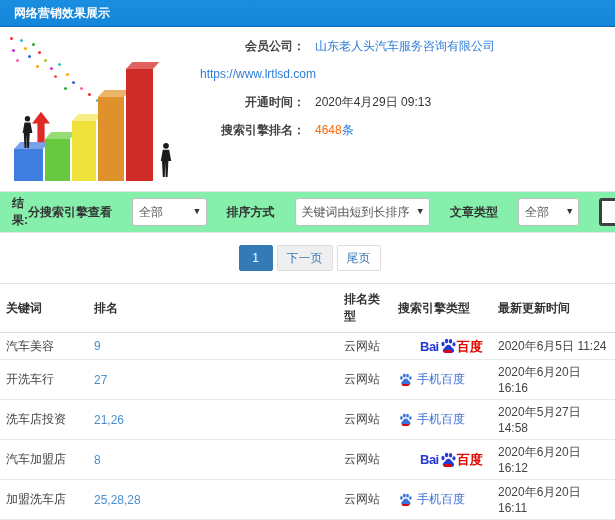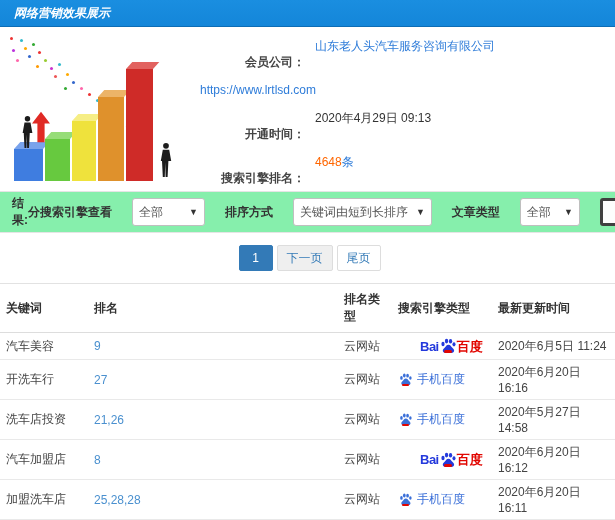--- a/index.html
+++ b/index.html
@@ -6,21 +6,21 @@
   body{
     width:615px;height:520px;overflow:hidden;
     font-family:"Liberation Sans","DejaVu Sans",sans-serif;
     font-size:12px;color:#333;
   }
   
   .topbar{
     height:26px;line-height:26px;
     background:linear-gradient(#1a8ee0,var(--header_blue,#1486d9));
     border-bottom:1px solid #0d6db5;
-    color:#fff;font-weight:bold;padding-left:14px;font-size:12px;font-style:italic;
+    color:#fff;font-weight:bold;padding-left:14px;font-size:12px;
   }
   
   .info-section{display:flex;height:164px;}
   .chart-art{position:relative;width:190px;height:160px;flex:0 0 190px;overflow:hidden;}
   .bar{position:absolute;bottom:6px;}
   .bar::before{content:"";position:absolute;top:-7px;left:0;width:100%;height:7px;
     transform:skewX(-42deg);transform-origin:bottom left;}
   .bar-blue{left:14px;width:29px;height:32px;background:#3f7de0;}
   .bar-blue::before{background:#7aa3ec;}
   .bar-green{left:45px;width:25px;height:42px;background:#67c93f;}
@@ -38,36 +38,36 @@
   .confetti{position:absolute;left:10px;top:10px;width:3px;height:3px;border-radius:50%;
     background:#e33;box-shadow:
       10px 2px 0 #3bc,2px 12px 0 #b3d,14px 10px 0 #fa0,22px 6px 0 #3a3,
       6px 22px 0 #f6a,18px 18px 0 #36c,28px 14px 0 #e33,34px 22px 0 #9c3,
       26px 28px 0 #f90,40px 30px 0 #c3c,48px 26px 0 #3bc,44px 38px 0 #e55,
       56px 36px 0 #fa0,62px 44px 0 #36c,54px 50px 0 #3a3,70px 50px 0 #f6a,
       78px 56px 0 #e33,86px 62px 0 #3bc,92px 70px 0 #fa0,100px 76px 0 #b3d,
       108px 82px 0 #3a3,116px 88px 0 #e33;}
   .info-list{flex:1;padding-top:12px;}
   .info-row{display:flex;margin-bottom:13px;line-height:15px;}
-  .info-label{width:115px;text-align:right;font-weight:bold;color:#444;flex:0 0 115px;margin-top:16px;}
+  .info-label{width:115px;text-align:right;font-weight:bold;color:#444;flex:0 0 115px;}
   .info-value{margin-left:10px;}
   .link{color:var(--link_blue,#2e7cd9);text-decoration:none;cursor:pointer;}
   .count{color:var(--count_orange,#ff6600);}
   
   .filter-bar{
     height:40px;background:#86efac;border-top:1px solid #e5e5e5;border-bottom:1px solid #e5e5e5;
     display:flex;align-items:center;padding:0 12px;
   }
   .section-label{font-weight:bold;color:#333;}
   .filter-group{margin-left:auto;display:flex;align-items:center;gap:20px;}
   .filter-label{font-weight:bold;color:#333;white-space:nowrap;}
   .select{
     background:#fff;border:1px solid #bfbfbf;border-radius:3px;height:26px;
     display:inline-flex;align-items:center;justify-content:space-between;
-    padding:0 6px;color:#555;cursor:pointer;white-space:nowrap;
+    padding:0 6px;color:#555;cursor:pointer;white-space:nowrap;font-family:Liberation Mono, monospace;
   }
   .select .caret{margin-left:8px;font-size:9px;color:#333;}
   .sel-engine{width:64px;}
   .sel-sort{width:126px;}
   .sel-type{width:50px;}
   .submit-btn{
     height:28px;padding:0 8px;background:#fdfdfd;border:3px solid #404040;border-radius:3px;
     color:#333;font-size:12px;cursor:pointer;font-family:inherit;
   }
   

